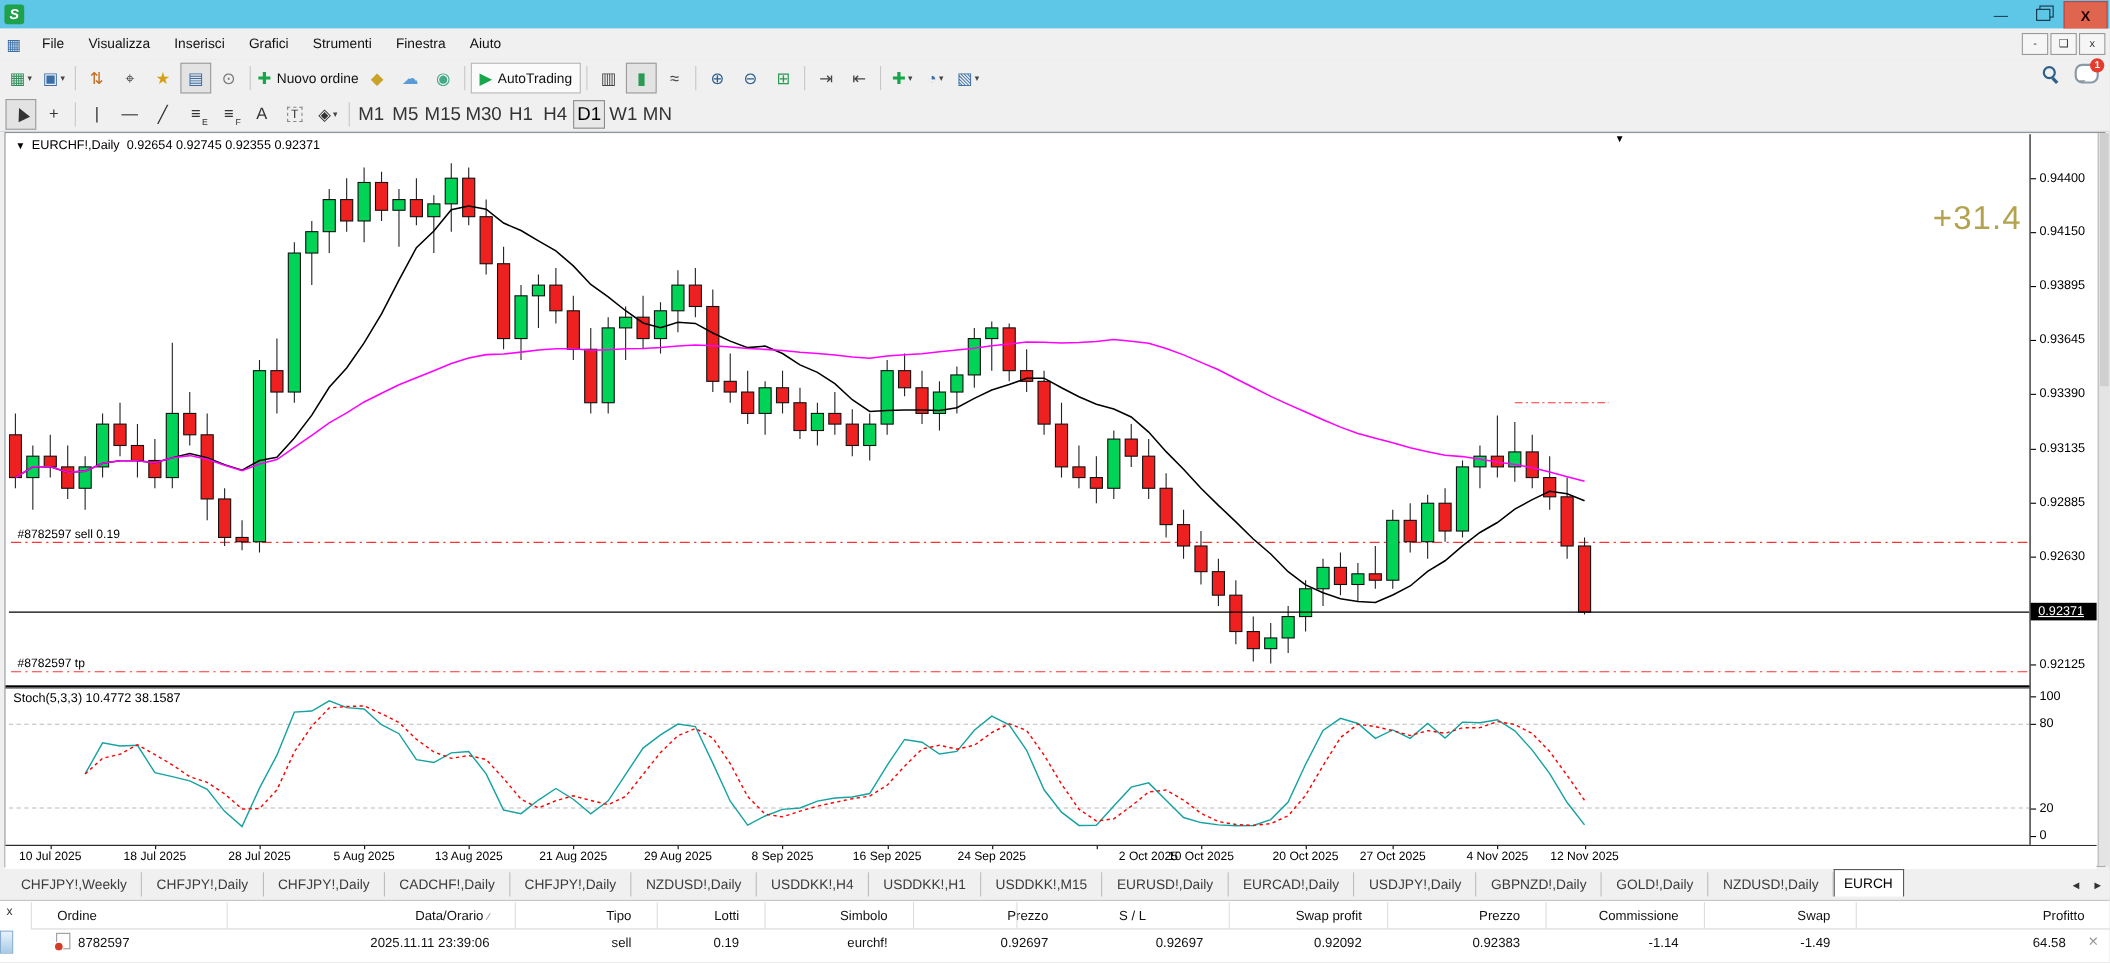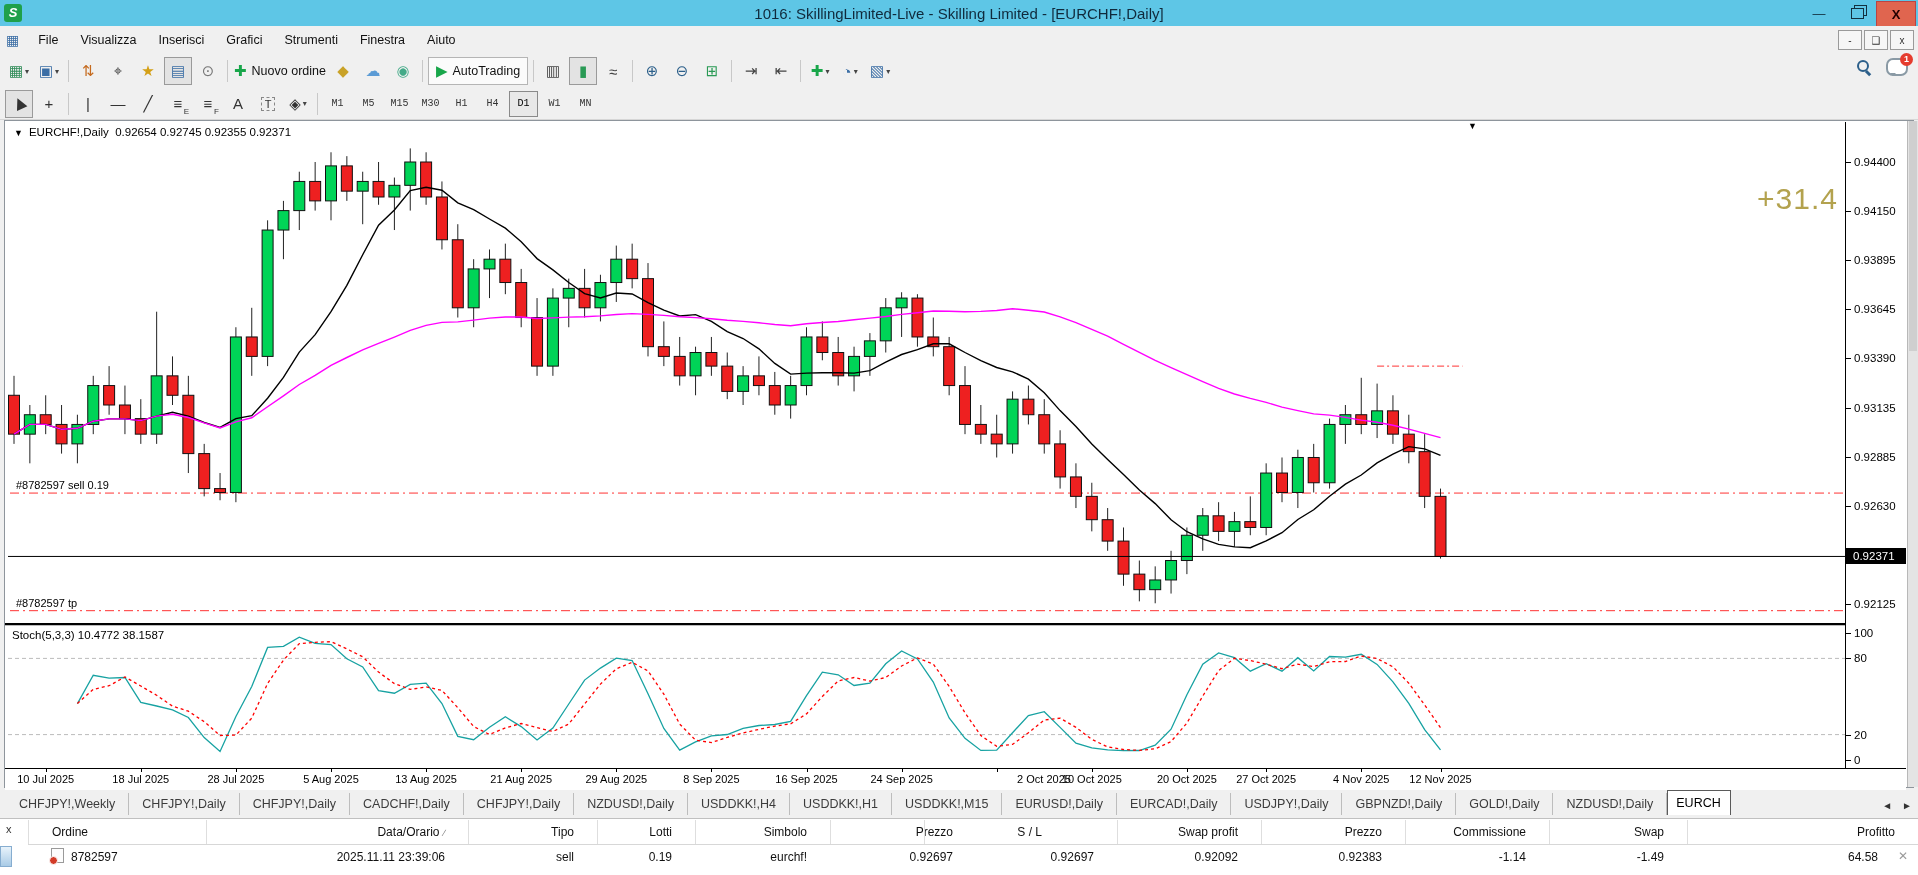--- a/index.html
+++ b/index.html
@@ -23,21 +23,21 @@
   
   #toolbar-main{position:absolute;left:0;top:54px;width:1918px;height:34px;background:#f0f0f0;display:flex;align-items:center;padding-left:4px;box-sizing:border-box;}
   #toolbar-tools{position:absolute;left:0;top:88px;width:1918px;height:32px;background:#f0f0f0;display:flex;align-items:center;padding-left:4px;box-sizing:border-box;border-bottom:1px solid #d6d6d6;}
   .tbtn{min-width:26px;height:26px;display:flex;align-items:center;justify-content:center;margin:0 1px;border:1px solid transparent;font-size:15px;position:relative;}
   .tbtn.pressed{background:#e3e3e3;border:1px solid #9a9a9a;}
   .tbtn.framed{border:1px solid #b5b5b5;background:#fbfbfb;padding:0 7px;}
   .tbtn .lbl{font-size:12.5px;margin-left:5px;color:#111;}
   .tbtn .drop{font-size:8px;color:#444;margin-left:2px;}
   .tbtn .sub{font-size:8px;color:#333;position:absolute;right:2px;bottom:1px;}
   .tsep{width:1px;height:22px;background:#c8c8c8;margin:0 4px;}
-  .tfbtn{min-width:27px;height:24px;display:flex;align-items:center;justify-content:center;font-size:10px;color:#333;border:1px solid transparent;margin:0 1px;font-family:Liberation Mono, monospace;}
+  .tfbtn{min-width:27px;height:24px;display:flex;align-items:center;justify-content:center;font-size:17px;color:#333;border:1px solid transparent;margin:0 1px;}
   .tfbtn.active{border:1px solid #8a8a8a;background:#e8e8e8;color:#000;}
   #tb-right{position:absolute;right:10px;top:58px;display:flex;align-items:center;gap:14px;}
   .mag{position:relative;width:16px;height:16px;display:inline-block;}
   .mag::before{content:"";position:absolute;left:1px;top:1px;width:8px;height:8px;border:2px solid #2c5f8a;border-radius:50%;}
   .mag::after{content:"";position:absolute;left:11px;top:11px;width:6px;height:2.5px;background:#2c5f8a;transform:rotate(45deg);transform-origin:0 0;}
   #chat-icon{position:relative;width:18px;height:14px;border:2px solid #8a9aa5;border-radius:7px;background:#fff;}
   #chat-icon::after{content:"";position:absolute;left:2px;bottom:-5px;border:3px solid transparent;border-top-color:#8a9aa5;}
   #chat-badge{position:absolute;right:-7px;top:-7px;width:13px;height:13px;background:#e53c2e;color:#fff;border-radius:50%;
               font-size:9px;line-height:13px;text-align:center;font-weight:bold;}
   
@@ -78,21 +78,20 @@
   .doc-ic::after{content:"";position:absolute;left:-3px;bottom:-3px;width:7px;height:7px;border-radius:50%;background:#d23b28;border:1px solid #fff;}
   .row-x{position:absolute;right:10px;top:30px;color:#9a9a9a;font-size:12px;}
 </style>
 </head>
 <body>
 
 <div id="root">
 
   <div id="titlebar">
     <div id="app-icon">S</div>
-    <div id="title-text">1016: SkillingLimited-Live - Skilling Limited - [EURCHF!,Daily]</div>
     <div id="winbtns">
       <div class="wbtn">—</div>
       <div class="wbtn">
           <span class="wrest"></span>
         </div>
       <div class="wbtn close">X</div>
     </div>
   </div>
 
   <div id="menubar">
@@ -691,21 +690,21 @@
   <div id="right-strip">
       <div class="thumb"></div>
     </div>
 
   <div id="symbol-header">
     <span class="arr">▼</span><span>EURCHF!,Daily</span>&nbsp;&nbsp;<span>0.92654 0.92745 0.92355 0.92371</span>
   </div>
   <div id="profit-float">+31.4</div>
   <div id="corner-marker">▼</div>
   <div id="stoch-label">Stoch(5,3,3) 10.4772 38.1587</div>
-  <div id="price-tag" style="top: 548.438px;">0.92371</div>
+  <div id="price-tag" style="top: 548.438px; text-decoration: underline;">0.92371</div>
 
   <div id="tabs-bar">
     <div class="tab">CHFJPY!,Weekly</div>
       <div class="tab">CHFJPY!,Daily</div>
       <div class="tab">CHFJPY!,Daily</div>
       <div class="tab">CADCHF!,Daily</div>
       <div class="tab">CHFJPY!,Daily</div>
       <div class="tab">NZDUSD!,Daily</div>
       <div class="tab">USDDKK!,H4</div>
       <div class="tab">USDDKK!,H1</div>

